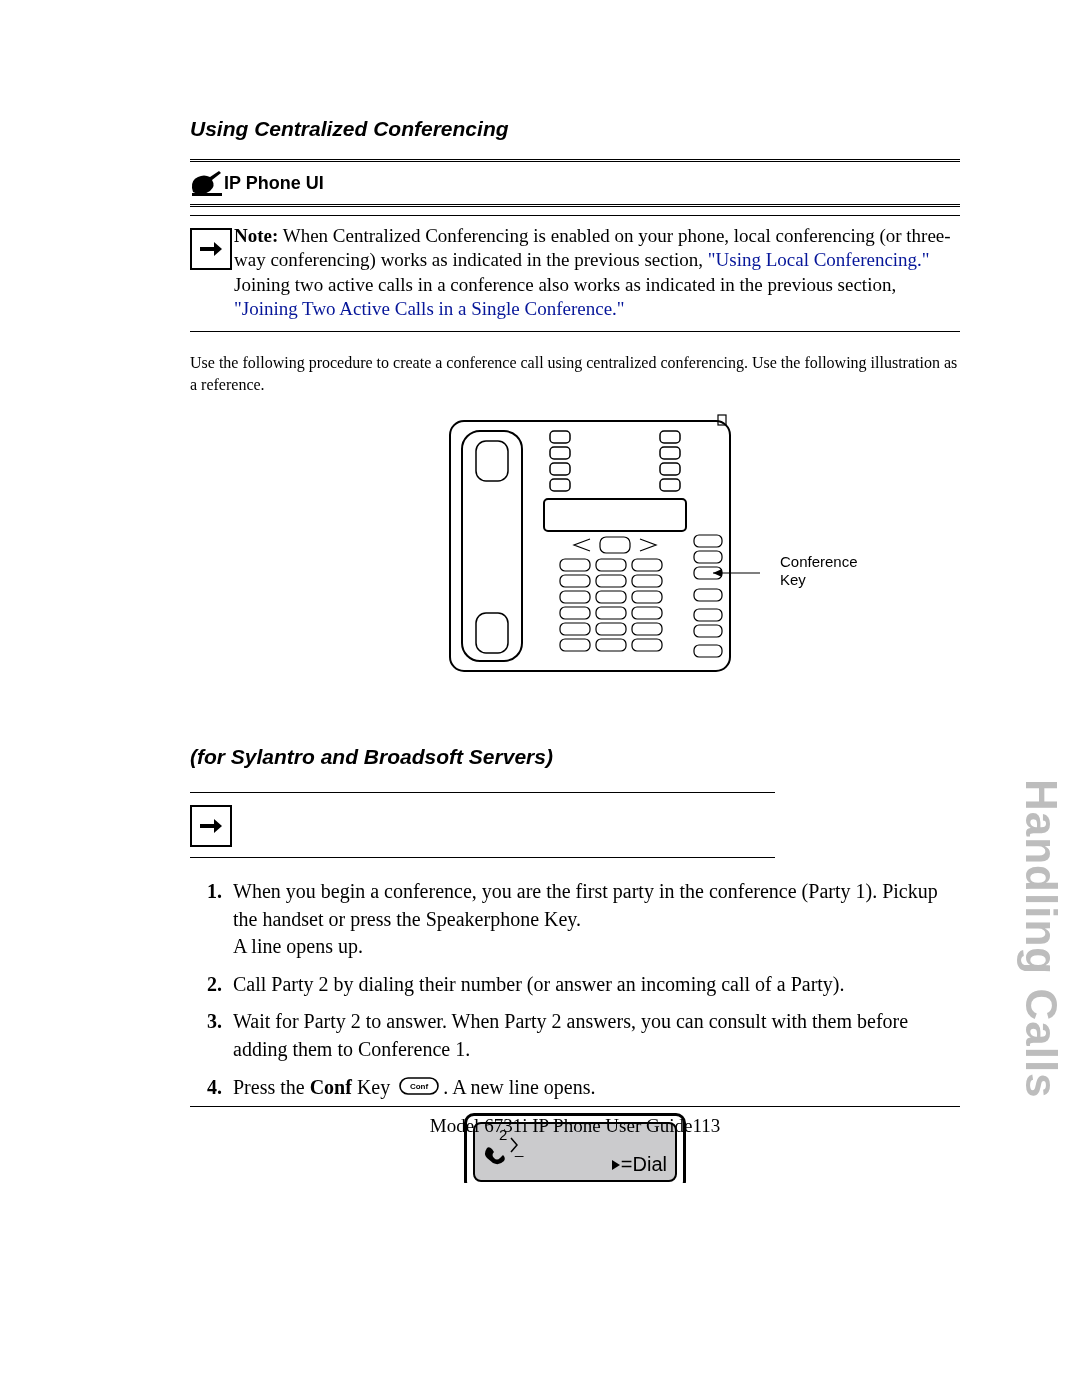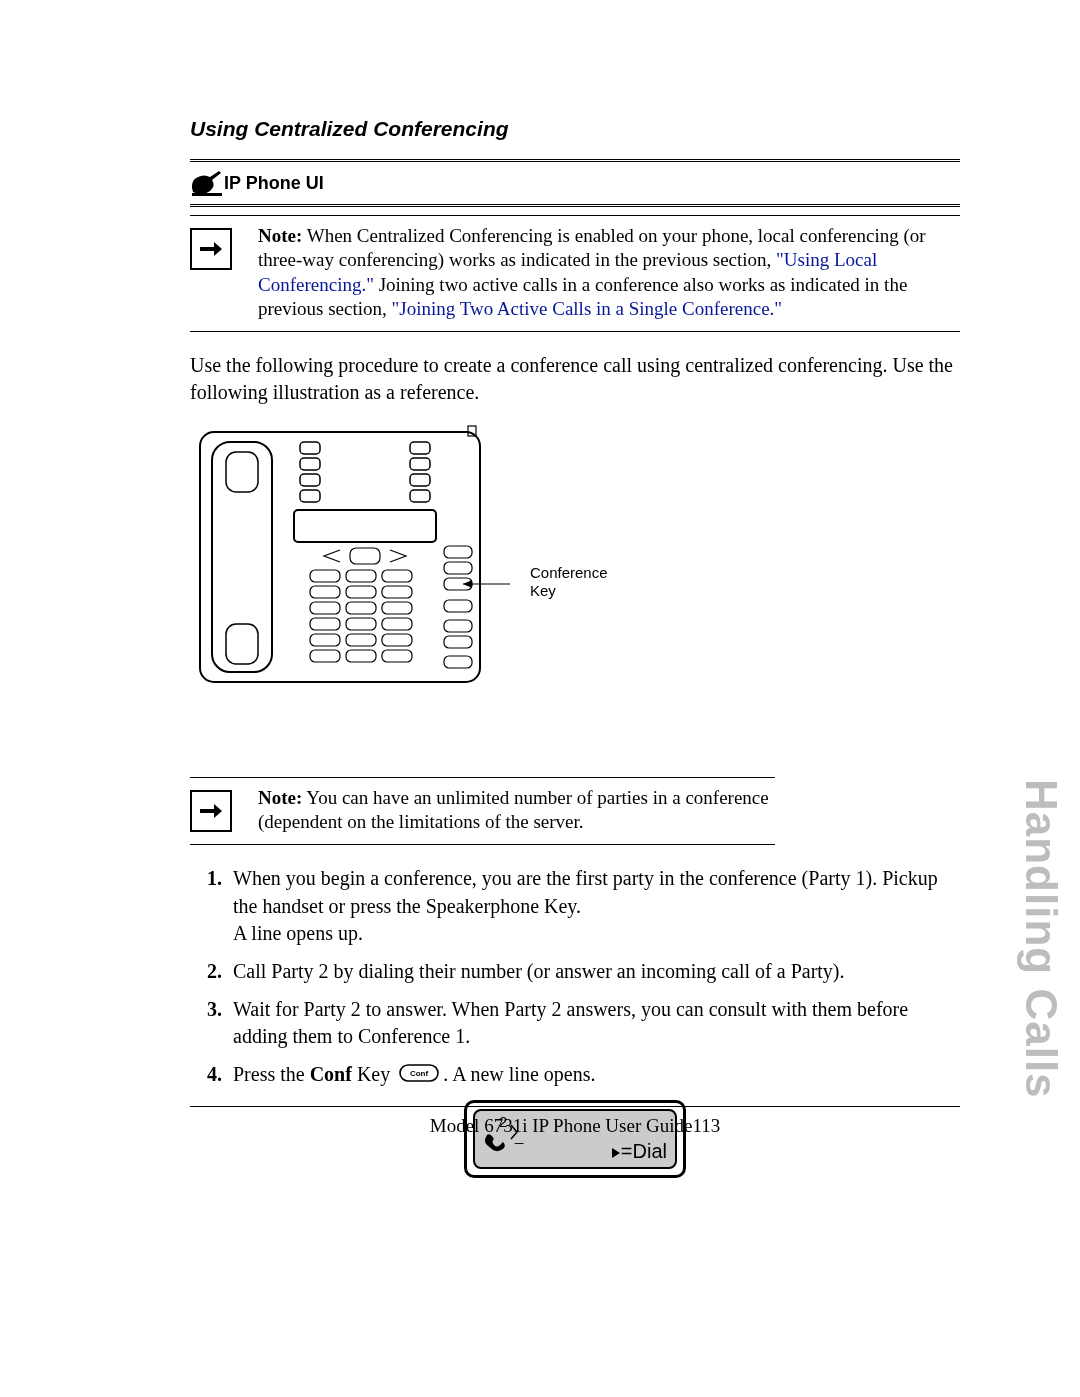--- a/index.html
+++ b/index.html
@@ -2,29 +2,29 @@
 <html><head>
 <meta charset="utf-8">
 <style>
   html,body{margin:0;padding:0;background:#fff;font-family:"Times New Roman",Times,serif;color:#000}
   .page{width:1080px;height:1183px;position:relative;margin:0 auto;box-sizing:border-box}
   .content{position:absolute;left:190px;top:117px;width:770px}
   .h-sec{font-family:Helvetica,Arial,sans-serif;font-weight:bold;font-style:italic;font-size:21px;margin:0 0 18px 0}
   .ui-band{border-top:3px double #000;border-bottom:3px double #000;padding:6px 0;margin-bottom:8px;display:flex;align-items:center;}
   .pen-icon{width:34px;height:30px}
   .ui-label{font-family:Helvetica,Arial,sans-serif;font-weight:bold;font-size:18px}
-  .note-block{display:flex;gap:26px;border-top:1px solid #000;border-bottom:1px solid #000;padding:8px 0 10px 0;margin:0 0 20px 80px;width:587px}
+  .note-block{display:flex;gap:2px;border-top:1px solid #000;border-bottom:1px solid #000;padding:8px 0 10px 0;margin:0 0 20px 80px;width:587px}
   .note-block.no-top{border-top:none}
   .arrow-box{width:38px;height:38px;border:2px solid #000;display:flex;align-items:center;justify-content:center;flex-shrink:0;margin-top:4px}
   .arrow-box svg{width:26px;height:20px}
   .note-text{font-size:19px;line-height:1.28}
   .note-text .label{font-weight:bold}
   .note-text .link{color:#061699}
-  .para{font-size:20px;line-height:1.35;margin:4px 0 18px 0}
-  .fig-wrap{display:flex;justify-content:flex-start;margin:0 0 34px 0}
+  .para{font-size:16px;line-height:1.35;margin:4px 0 18px 0}
+  .fig-wrap{display:flex;justify-content:flex-end;margin:0 0 34px 0}
   .fig{position:relative;width:520px;height:270px}
   .fig svg{position:absolute;left:0;top:0}
   .fig-label{position:absolute;left:340px;top:140px;font-family:Helvetica,Arial,sans-serif;font-size:15px;line-height:1.2}
   .h-sub{font-family:Helvetica,Arial,sans-serif;font-weight:bold;font-style:italic;font-size:21px;line-height:1.25;margin:0 0 22px 0}
   ol.steps{font-size:20px;line-height:1.38;padding-left:28px;margin:9px}
   ol.steps li{margin-bottom:10px;padding-left:6px}
   ol.steps li::marker{font-weight:bold}
   .conf-key{display:inline-block;vertical-align:middle;margin:0 4px}
   .lcd-wrap{display:flex;justify-content:center;margin-top:10px}
   .lcd{border:3px solid #000;border-radius:10px;padding:6px;background:#fff}
@@ -135,30 +135,28 @@
         </svg>
         <div class="fig-label">
           <span>Conference</span><br>
           <span>Key</span>
         </div>
       </div>
     </div>
 
     <h3 class="h-sub">
       <br>
+      <span>(for Sylantro and Broadsoft Servers)</span>
     </h3>
 
     <div class="note-block" style="margin-left:0;width:585px">
       <div class="arrow-box">
         <svg viewBox="0 0 26 20">
             <path d="M2 8 H16 V3 L24 10 L16 17 V12 H2 Z" fill="#000"></path>
           </svg>
-      </div>
-      <div class="note-text">
-        <span class="label">Note:</span><span> You can have an unlimited number of parties in a conference (dependent on the limitations of the server.</span>
       </div>
     </div>
 
     <ol class="steps">
       <li><span style="white-space:pre-line">When you begin a conference, you are the first party in the conference (Party 1). Pickup the handset or press the Speakerphone Key.
 A line opens up.</span></li>
       <li><span>Call Party 2 by dialing their number (or answer an incoming call of a Party).</span></li>
       <li><span>Wait for Party 2 to answer. When Party 2 answers, you can consult with them before adding them to Conference 1.</span></li>
       <li>
         <span>Press the </span><b>Conf</b><span> Key </span><span class="conf-key"><svg width="40" height="18" viewBox="0 0 40 18">

